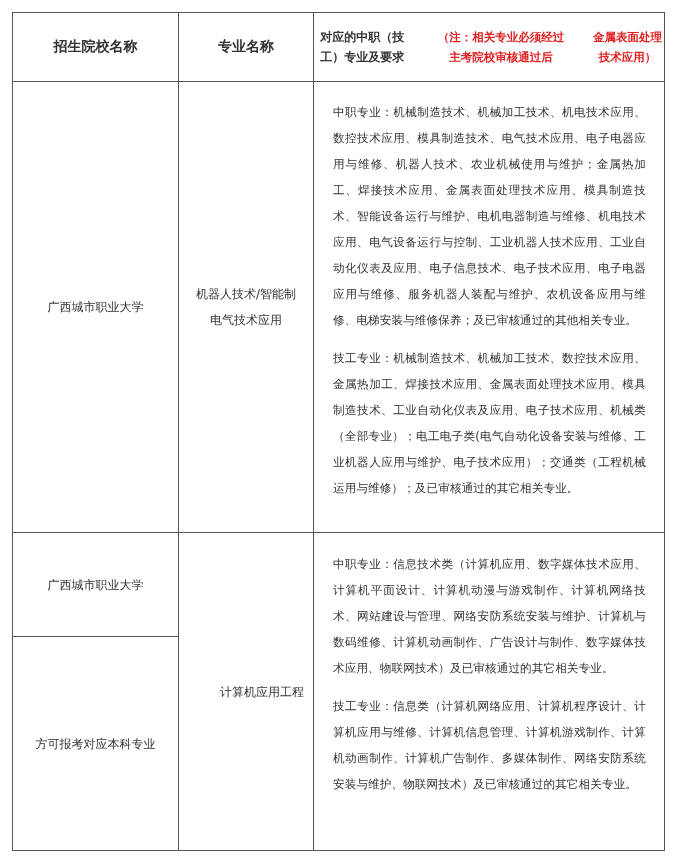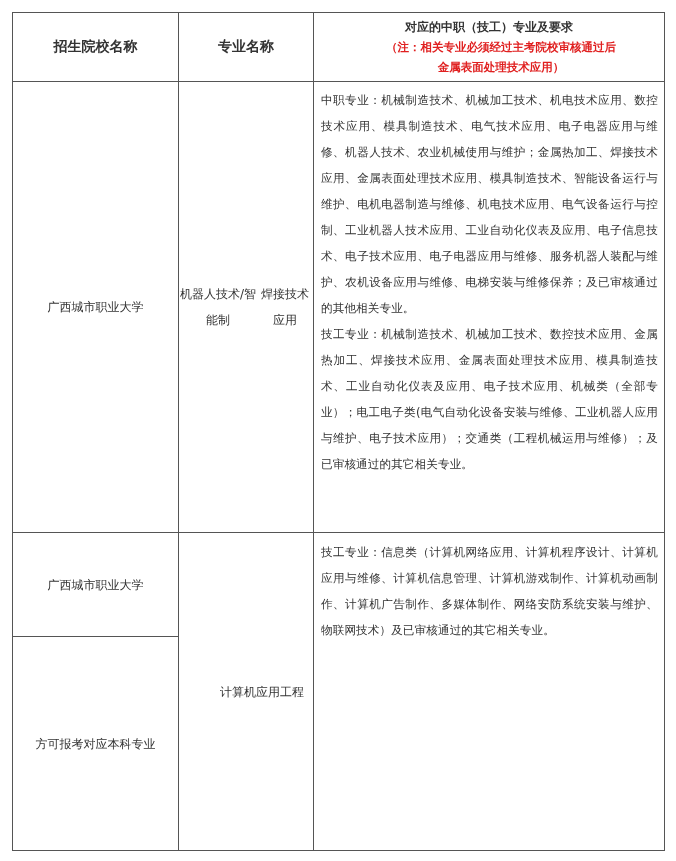--- a/index.html
+++ b/index.html
@@ -4,27 +4,27 @@
 <style>
   html, body { margin: 0; padding: 0; background: #ffffff; }
   body { width: 676px; height: 861px; position: relative; overflow: hidden;
          font-family: "DejaVu Sans", "Liberation Sans", sans-serif; color: #222; }
   .tbl { position: absolute; left: 12px; top: 12px; width: 653px; height: 839px;
          border: 1px solid #555; box-sizing: border-box; }
   .cell { position: absolute; box-sizing: border-box; display: flex; align-items: center; justify-content: center; text-align: center; }
   .vline { position: absolute; width: 1px; background: #555; }
   .hline { position: absolute; height: 1px; background: #555; }
   .hdr { font-size: 14px; font-weight: bold; color: #333; }
-  .hdr-req { flex-direction: column; font-size: 12px; line-height: 20px; }
+  .hdr-req { flex-direction: row; font-size: 12px; line-height: 20px; }
   .hdr-req .t1 { font-weight: bold; color: #333; }
   .hdr-req .note { color: #e02020; font-weight: bold; font-size: 11.5px; margin-left: 24px; }
   .school, .major { font-size: 12px; color: #333; line-height: 26px; }
   .req { position: absolute; box-sizing: border-box; padding: 0 6px 0 7px; font-size: 11.6px;
          line-height: 26px; color: #333; text-align: justify; letter-spacing: 0.1px; }
-  .req p { margin: 0; }
+  .req p { margin: 12px; }
 </style>
 </head>
 <body>
 
 <div class="tbl">
 
   <div class="vline" style="left:165px; top:0; height:837px;"></div>
   <div class="vline" style="left:300px; top:0; height:837px;"></div>
 
   <div class="hline" style="left:0; top:68px; width:651px;"></div>
@@ -39,34 +39,35 @@
   </div>
   <div class="cell hdr-req" style="left:301px; top:0; width:350px; height:68px;">
     <span class="t1">对应的中职（技工）专业及要求</span>
     <span class="note">（注：相关专业必须经过主考院校审核通过后</span>
     <span class="note">金属表面处理技术应用）</span>
   </div>
 
   <div class="cell school" style="left:0; top:69px; width:165px; height:450px;">
     <span>广西城市职业大学</span>
   </div>
-  <div class="cell major" style="left:166px; top:69px; width:134px; height:450px; flex-direction:row;">
+  <div class="cell major" style="left:166px; top:69px; width:134px; height:450px; flex-direction:column;">
     <span>机器人技术/智能制</span>
-    <span>焊接技术应用</span>
+    <span>电气技术应用</span>
   </div>
   <div class="req" style="left:301px; top:74px; width:350px; height:440px;">
     <p>中职专业：机械制造技术、机械加工技术、机电技术应用、数控技术应用、模具制造技术、电气技术应用、电子电器应用与维修、机器人技术、农业机械使用与维护；金属热加工、焊接技术应用、金属表面处理技术应用、模具制造技术、智能设备运行与维护、电机电器制造与维修、机电技术应用、电气设备运行与控制、工业机器人技术应用、工业自动化仪表及应用、电子信息技术、电子技术应用、电子电器应用与维修、服务机器人装配与维护、农机设备应用与维修、电梯安装与维修保养；及已审核通过的其他相关专业。</p>
     <p>技工专业：机械制造技术、机械加工技术、数控技术应用、金属热加工、焊接技术应用、金属表面处理技术应用、模具制造技术、工业自动化仪表及应用、电子技术应用、机械类（全部专业）；电工电子类(电气自动化设备安装与维修、工业机器人应用与维护、电子技术应用）；交通类（工程机械运用与维修）；及已审核通过的其它相关专业。</p>
   </div>
 
   <div class="cell school" style="left:0; top:520px; width:165px; height:103px;">
     <span>广西城市职业大学</span>
   </div>
   <div class="cell school" style="left:0; top:624px; width:165px; height:213px;">
     <span>方可报考对应本科专业</span>
   </div>
   <div class="cell major" style="left:182px; top:520px; width:134px; height:317px;">
     <span>计算机应用工程</span>
   </div>
   <div class="req" style="left:301px; top:526px; width:350px; height:300px;">
+    <p>中职专业：信息技术类（计算机应用、数字媒体技术应用、计算机平面设计、计算机动漫与游戏制作、计算机网络技术、网站建设与管理、网络安防系统安装与维护、计算机与数码维修、计算机动画制作、广告设计与制作、数字媒体技术应用、物联网技术）及已审核通过的其它相关专业。</p>
     <p>技工专业：信息类（计算机网络应用、计算机程序设计、计算机应用与维修、计算机信息管理、计算机游戏制作、计算机动画制作、计算机广告制作、多媒体制作、网络安防系统安装与维护、物联网技术）及已审核通过的其它相关专业。</p>
   </div>
 </div>
 
 </body></html>

